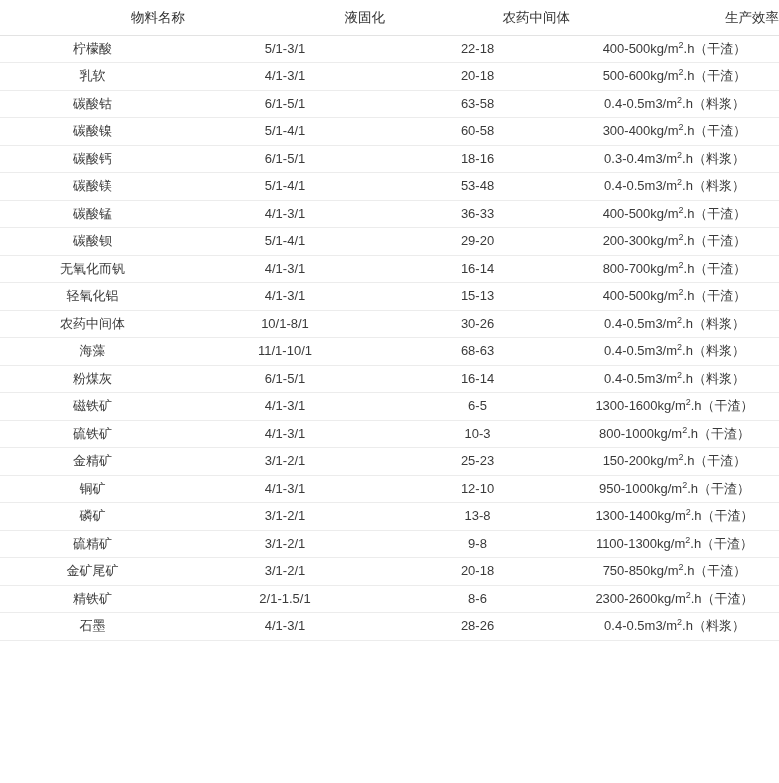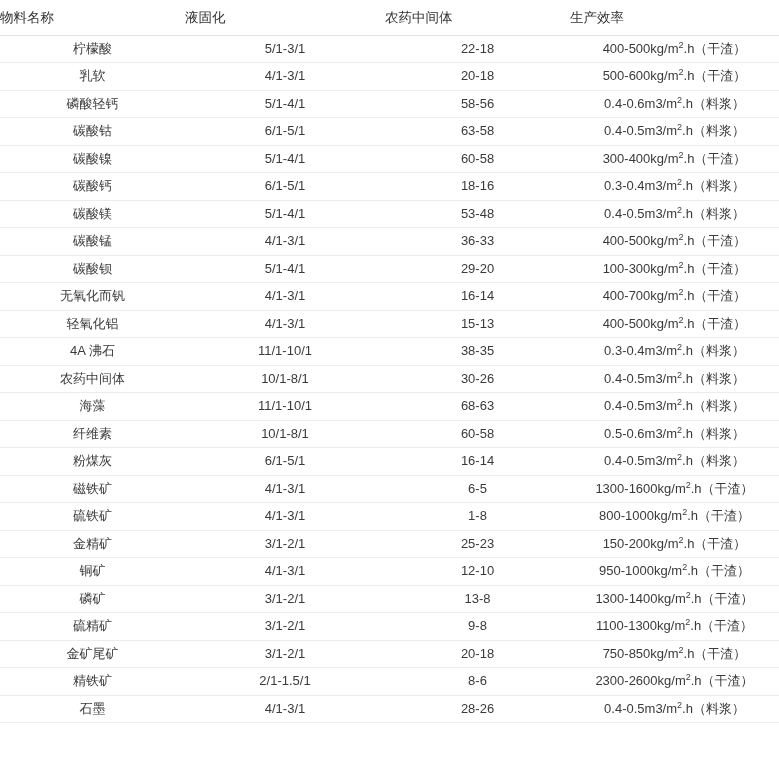--- a/index.html
+++ b/index.html
@@ -26,21 +26,21 @@
   table.spec-table col.c0 { width: 185px; }
   table.spec-table col.c1 { width: 200px; }
   table.spec-table col.c2 { width: 185px; }
   table.spec-table col.c3 { width: 209px; }
   table.spec-table th {
     font-weight: normal;
     font-size: 13.5px;
     color: #333333;
     height: 35px;
     line-height: 29px;
-    text-align: left;
+    text-align: right;
     border-bottom: 1px solid #e3e3e3;
     background: #ffffff;
     padding: 0;
   }
   table.spec-table td {
     font-size: 13px;
     color: #3a3a3a;
     height: 26.5px;
     line-height: 26.5px;
     text-align: center;
@@ -84,26 +84,20 @@
           <td>22-18</td>
           <td><span>400-500kg/m</span><sup>2</sup><span>.h（干渣）</span></td>
         </tr>
         <tr>
           <td>乳软</td>
           <td>4/1-3/1</td>
           <td>20-18</td>
           <td><span>500-600kg/m</span><sup>2</sup><span>.h（干渣）</span></td>
         </tr>
         <tr>
-          <td>磷酸轻钙</td>
-          <td>5/1-4/1</td>
-          <td>58-56</td>
-          <td><span>0.4-0.6m3/m</span><sup>2</sup><span>.h（料浆）</span></td>
-        </tr>
-        <tr>
           <td>碳酸钴</td>
           <td>6/1-5/1</td>
           <td>63-58</td>
           <td><span>0.4-0.5m3/m</span><sup>2</sup><span>.h（料浆）</span></td>
         </tr>
         <tr>
           <td>碳酸镍</td>
           <td>5/1-4/1</td>
           <td>60-58</td>
           <td><span>300-400kg/m</span><sup>2</sup><span>.h（干渣）</span></td>
@@ -123,74 +117,62 @@
         <tr>
           <td>碳酸锰</td>
           <td>4/1-3/1</td>
           <td>36-33</td>
           <td><span>400-500kg/m</span><sup>2</sup><span>.h（干渣）</span></td>
         </tr>
         <tr>
           <td>碳酸钡</td>
           <td>5/1-4/1</td>
           <td>29-20</td>
-          <td><span>100-300kg/m</span><sup>2</sup><span>.h（干渣）</span></td>
+          <td><span>200-300kg/m</span><sup>2</sup><span>.h（干渣）</span></td>
         </tr>
         <tr>
           <td>无氧化而钒</td>
           <td>4/1-3/1</td>
           <td>16-14</td>
-          <td><span>400-700kg/m</span><sup>2</sup><span>.h（干渣）</span></td>
+          <td><span>800-700kg/m</span><sup>2</sup><span>.h（干渣）</span></td>
         </tr>
         <tr>
           <td>轻氧化铝</td>
           <td>4/1-3/1</td>
           <td>15-13</td>
           <td><span>400-500kg/m</span><sup>2</sup><span>.h（干渣）</span></td>
-        </tr>
-        <tr>
-          <td>4A 沸石</td>
-          <td>11/1-10/1</td>
-          <td>38-35</td>
-          <td><span>0.3-0.4m3/m</span><sup>2</sup><span>.h（料浆）</span></td>
         </tr>
         <tr>
           <td>农药中间体</td>
           <td>10/1-8/1</td>
           <td>30-26</td>
           <td><span>0.4-0.5m3/m</span><sup>2</sup><span>.h（料浆）</span></td>
         </tr>
         <tr>
           <td>海藻</td>
           <td>11/1-10/1</td>
           <td>68-63</td>
           <td><span>0.4-0.5m3/m</span><sup>2</sup><span>.h（料浆）</span></td>
         </tr>
         <tr>
-          <td>纤维素</td>
-          <td>10/1-8/1</td>
-          <td>60-58</td>
-          <td><span>0.5-0.6m3/m</span><sup>2</sup><span>.h（料浆）</span></td>
-        </tr>
-        <tr>
           <td>粉煤灰</td>
           <td>6/1-5/1</td>
           <td>16-14</td>
           <td><span>0.4-0.5m3/m</span><sup>2</sup><span>.h（料浆）</span></td>
         </tr>
         <tr>
           <td>磁铁矿</td>
           <td>4/1-3/1</td>
           <td>6-5</td>
           <td><span>1300-1600kg/m</span><sup>2</sup><span>.h（干渣）</span></td>
         </tr>
         <tr>
           <td>硫铁矿</td>
           <td>4/1-3/1</td>
-          <td>1-8</td>
+          <td>10-3</td>
           <td><span>800-1000kg/m</span><sup>2</sup><span>.h（干渣）</span></td>
         </tr>
         <tr>
           <td>金精矿</td>
           <td>3/1-2/1</td>
           <td>25-23</td>
           <td><span>150-200kg/m</span><sup>2</sup><span>.h（干渣）</span></td>
         </tr>
         <tr>
           <td>铜矿</td>

